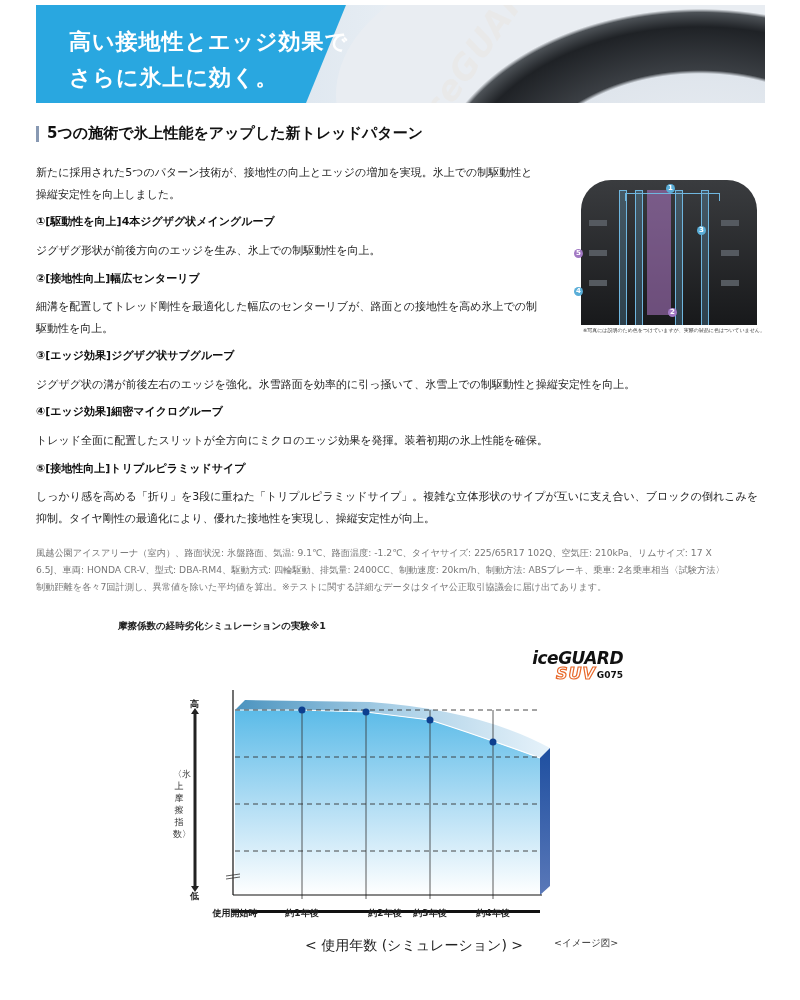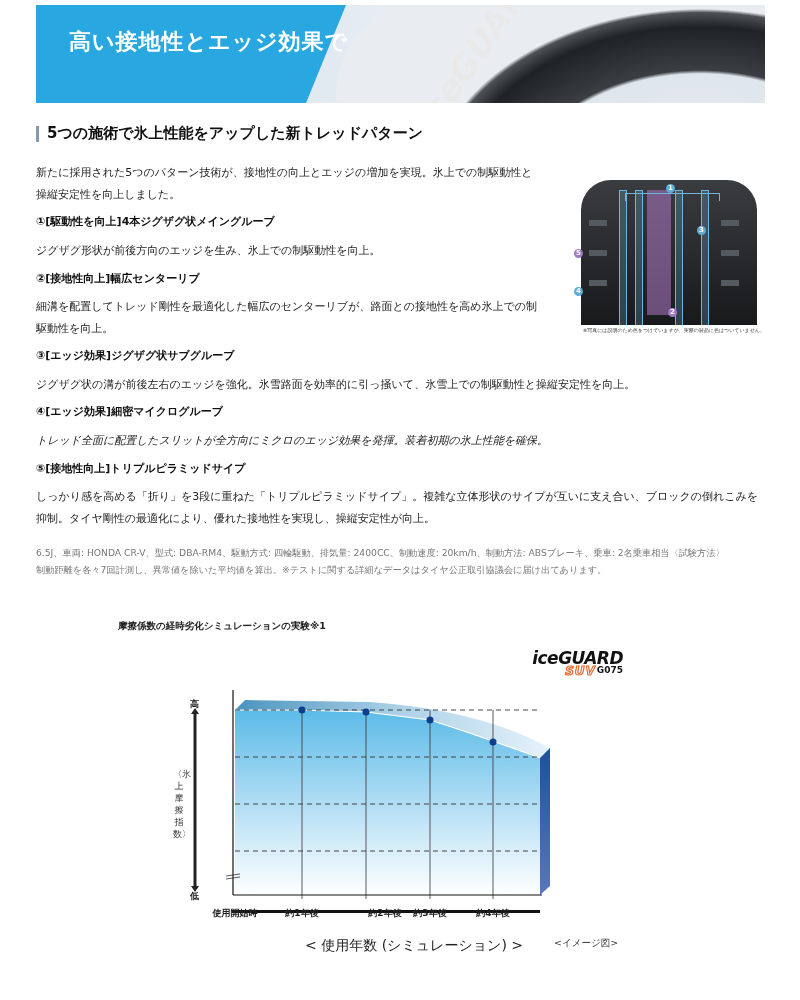--- a/index.html
+++ b/index.html
@@ -27,40 +27,41 @@
   .tread-badge { position: absolute; width: 9px; height: 9px; border-radius: 50%; color: #fff; font-size: 7px; line-height: 9px; text-align: center; font-weight: bold; }
   .tread-caption { position: absolute; left: 583px; top: 327px; font-size: 5px; color: #333; white-space: nowrap; }
   .tread-bracket { position: absolute; left: 625px; top: 193px; width: 95px; height: 8px; border: 1px solid #6fb6df; border-bottom: none; }
 
   .footnote { position: absolute; left: 36px; top: 544px; width: 730px; font-size: 9.2px; line-height: 17px; color: #777; }
 
   .chart-title { position: absolute; left: 118px; top: 620px; font-size: 9.5px; font-weight: bold; color: #222; }
   .brand-logo { position: absolute; left: 515px; top: 648px; width: 108px; text-align: right; }
   .brand-ice { font-size: 17px; font-weight: 900; font-style: italic; color: #111; letter-spacing: -0.5px; }
   .brand-suv-row { display: flex; justify-content: flex-end; align-items: flex-end; margin-top: -4px; }
-  .brand-suv { font-size: 12px; font-weight: 900; font-style: italic; color: transparent; -webkit-text-stroke: 1.2px #e8692b; letter-spacing: 1px; }
+  .brand-suv { font-size: 16px; font-weight: 900; font-style: italic; color: transparent; -webkit-text-stroke: 1.2px #e8692b; letter-spacing: 1px; }
   .brand-model { font-size: 9px; font-weight: 900; color: #111; margin-left: 1px; margin-bottom: 3px; }
 
   .chart-svg { position: absolute; left: 150px; top: 688px; }
   .y-label-top { position: absolute; left: 190px; top: 698px; font-size: 9px; font-weight: bold; }
   .y-label-bot { position: absolute; left: 190px; top: 890px; font-size: 9px; font-weight: bold; }
   .y-title { position: absolute; left: 173px; top: 768px; width: 12px; font-size: 9px; line-height: 12px; color: #333; text-align: center; }
   .x-tick-label { position: absolute; top: 907px; font-size: 9px; font-weight: bold; color: #222; white-space: nowrap; transform: translateX(-50%); }
   .x-title { position: absolute; left: 305px; top: 937px; font-size: 14px; color: #222; }
   .image-note { position: absolute; left: 554px; top: 937px; font-size: 9.5px; color: #333; }
 </style>
 </head>
 <body>
 
 <div class="banner">
   <div class="tire-shape"></div>
   <div class="tire-logo">iceGUARD</div>
   <div class="banner-blue"></div>
   <div class="banner-blue-slant"></div>
   <div class="banner-text banner-line1">高い接地性とエッジ効果で</div>
+  <div class="banner-text banner-line2">さらに氷上に効く。</div>
 </div>
 
 <div class="section-head">
   <div class="section-bar"></div>
   <div class="section-title">5つの施術で氷上性能をアップした新トレッドパターン</div>
 </div>
 
 <div class="body-text" style="top:162px;">新たに採用された5つのパターン技術が、接地性の向上とエッジの増加を実現。氷上での制駆動性と</div>
 <div class="body-text" style="top:184px;">操縦安定性を向上しました。</div>
 
@@ -68,21 +69,21 @@
 <div class="body-text" style="top:240px;">ジグザグ形状が前後方向のエッジを生み、氷上での制駆動性を向上。</div>
 
 <div class="sub-head" style="top:271px;">②[接地性向上]幅広センターリブ</div>
 <div class="body-text" style="top:296px;">細溝を配置してトレッド剛性を最適化した幅広のセンターリブが、路面との接地性を高め氷上での制</div>
 <div class="body-text" style="top:318px;">駆動性を向上。</div>
 
 <div class="sub-head" style="top:348px;">③[エッジ効果]ジグザグ状サブグルーブ</div>
 <div class="body-text" style="top:374px;">ジグザグ状の溝が前後左右のエッジを強化。氷雪路面を効率的に引っ掻いて、氷雪上での制駆動性と操縦安定性を向上。</div>
 
 <div class="sub-head" style="top:404px;">④[エッジ効果]細密マイクログルーブ</div>
-<div class="body-text" style="top:430px;font-style:italic;">トレッド全面に配置したスリットが全方向にミクロのエッジ効果を発揮。装着初期の氷上性能を確保。</div>
+<div class="body-text" style="top:430px;">トレッド全面に配置したスリットが全方向にミクロのエッジ効果を発揮。装着初期の氷上性能を確保。</div>
 
 <div class="sub-head" style="top:461px;">⑤[接地性向上]トリプルピラミッドサイプ</div>
 <div class="body-text" style="top:486px;">しっかり感を高める「折り」を3段に重ねた「トリプルピラミッドサイプ」。複雑な立体形状のサイプが互いに支え合い、ブロックの倒れこみを</div>
 <div class="body-text" style="top:508px;">抑制。タイヤ剛性の最適化により、優れた接地性を実現し、操縦安定性が向上。</div>
 
 <div class="tread">
   <div class="groove" style="left:38px;"></div>
   <div class="groove" style="left:54px;"></div>
   <div class="center-rib"></div>
   <div class="groove" style="left:94px;"></div>
@@ -96,20 +97,21 @@
 </div>
 <div class="tread-bracket"></div>
 <div class="tread-badge" style="left:666px; top:184px; background:#5aaed8;">1</div>
 <div class="tread-badge" style="left:668px; top:308px; background:#a279c4;">2</div>
 <div class="tread-badge" style="left:697px; top:226px; background:#5aaed8;">3</div>
 <div class="tread-badge" style="left:574px; top:287px; background:#5aaed8;">4</div>
 <div class="tread-badge" style="left:574px; top:249px; background:#a279c4;">5</div>
 <div class="tread-caption">※写真には説明のため色をつけていますが、実際の製品に色はついていません。</div>
 
 <div class="footnote">
+  <div>風越公園アイスアリーナ（室内）、路面状況: 氷盤路面、気温: 9.1℃、路面温度: -1.2℃、タイヤサイズ: 225/65R17 102Q、空気圧: 210kPa、リムサイズ: 17 X</div>
   <div>6.5J、車両: HONDA CR-V、型式: DBA-RM4、駆動方式: 四輪駆動、排気量: 2400CC、制動速度: 20km/h、制動方法: ABSブレーキ、乗車: 2名乗車相当〈試験方法〉</div>
   <div>制動距離を各々7回計測し、異常値を除いた平均値を算出。※テストに関する詳細なデータはタイヤ公正取引協議会に届け出てあります。</div>
 </div>
 
 <div class="chart-title">摩擦係数の経時劣化シミュレーションの実験※1</div>
 
 <div class="brand-logo">
   <div class="brand-ice">iceGUARD</div>
   <div class="brand-suv-row">
     <span class="brand-suv">SUV</span>

